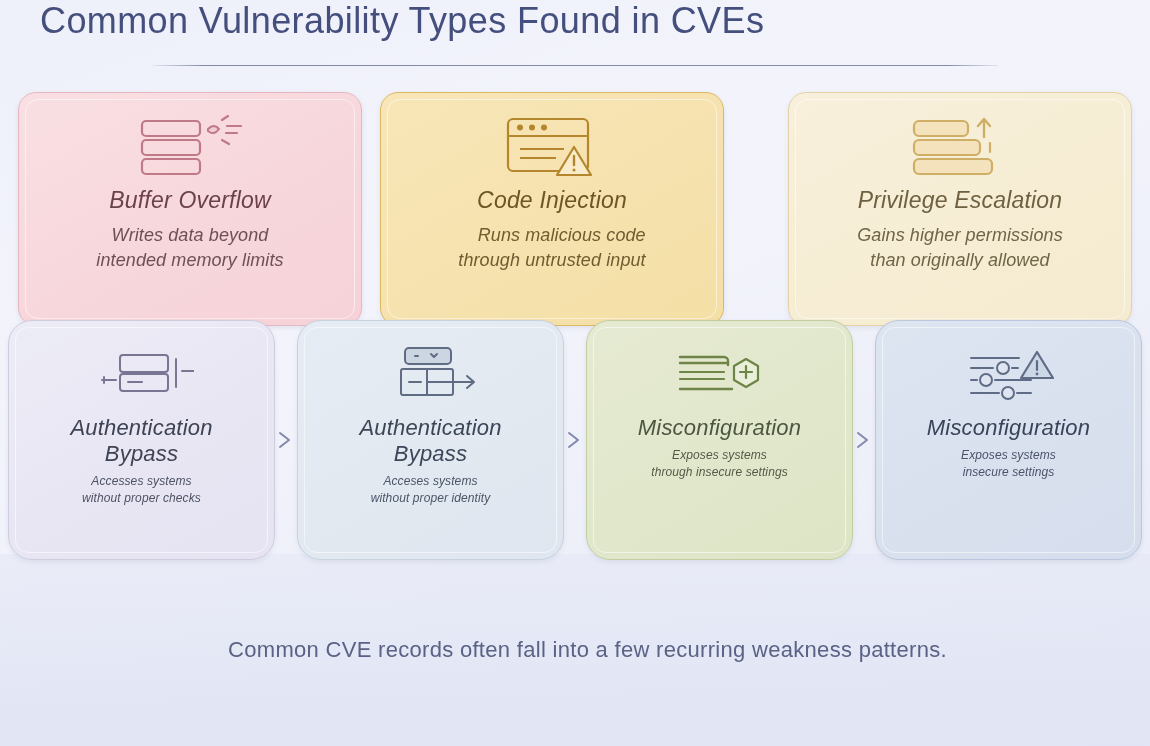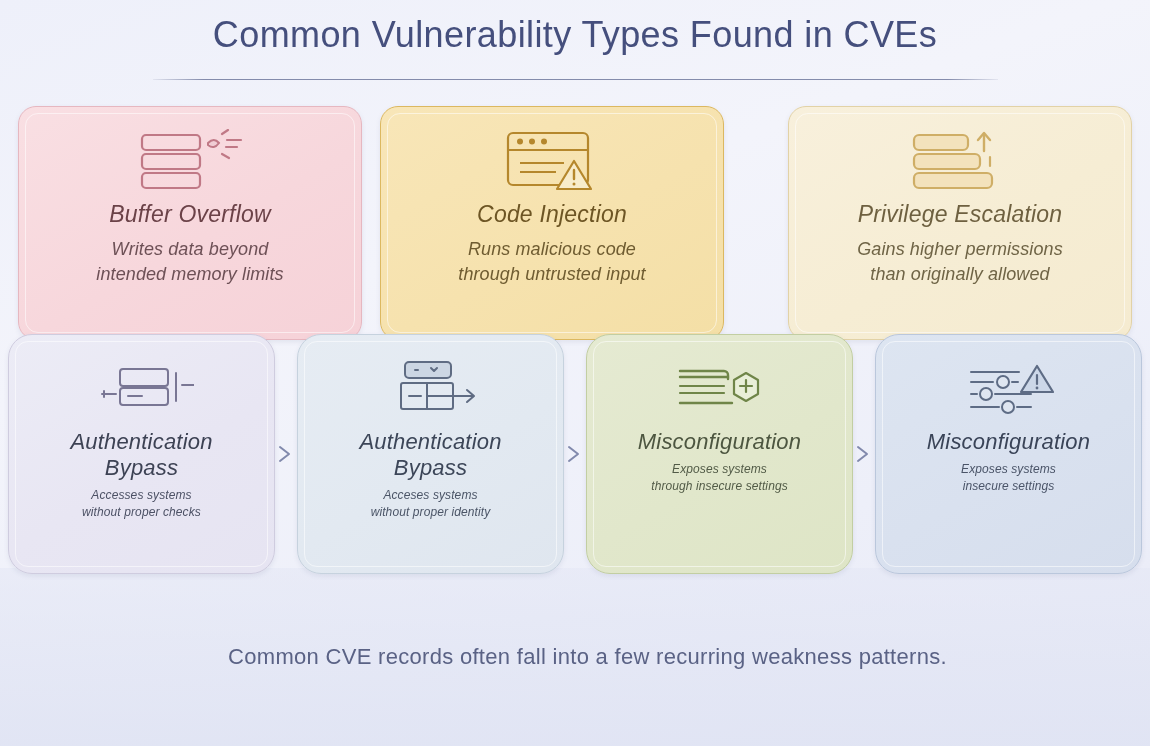--- a/index.html
+++ b/index.html
@@ -20,22 +20,21 @@
     position: relative;
     width: 1150px;
     height: 746px;
     box-sizing: border-box;
     display: flex;
     flex-direction: column;
   }
 
   
   .header {
-    padding-top: 14px;
-    text-align: center;
+    text-align: left;
     flex: 0 0 auto;
   }
   .page-title {
     font-size: 36px;
     font-weight: 400;
     color: #454f7d;
     letter-spacing: 0.4px;
     line-height: 1.15;
     margin: 0;
     padding: 0 40px;
@@ -123,21 +122,21 @@
     border: 1.5px solid #e6b7c0;
   }
   .theme-rose .card-title { color: #6b4248; }
   .theme-rose .card-desc  { color: #6d5056; }
 
   .theme-amber {
     background: linear-gradient(150deg, #f8e6b8 0%, #f6e2ae 55%, #f4dfa6 100%);
     border: 1.5px solid #dcb860;
   }
   .theme-amber .card-title { color: #6d5524; }
-  .theme-amber .card-desc  { color: #6f5c31; }
+  .theme-amber .card-desc  { color: #6f5c31; text-align: right; }
 
   .theme-cream {
     background: linear-gradient(150deg, #f8f0dc 0%, #f6edd4 55%, #f5ebd0 100%);
     border: 1.5px solid #e2d2a6;
     margin-left: 46px;
   }
   .theme-cream .card-title { color: #6e6040; }
   .theme-cream .card-desc  { color: #6f6446; }
 
   .theme-lilac {

